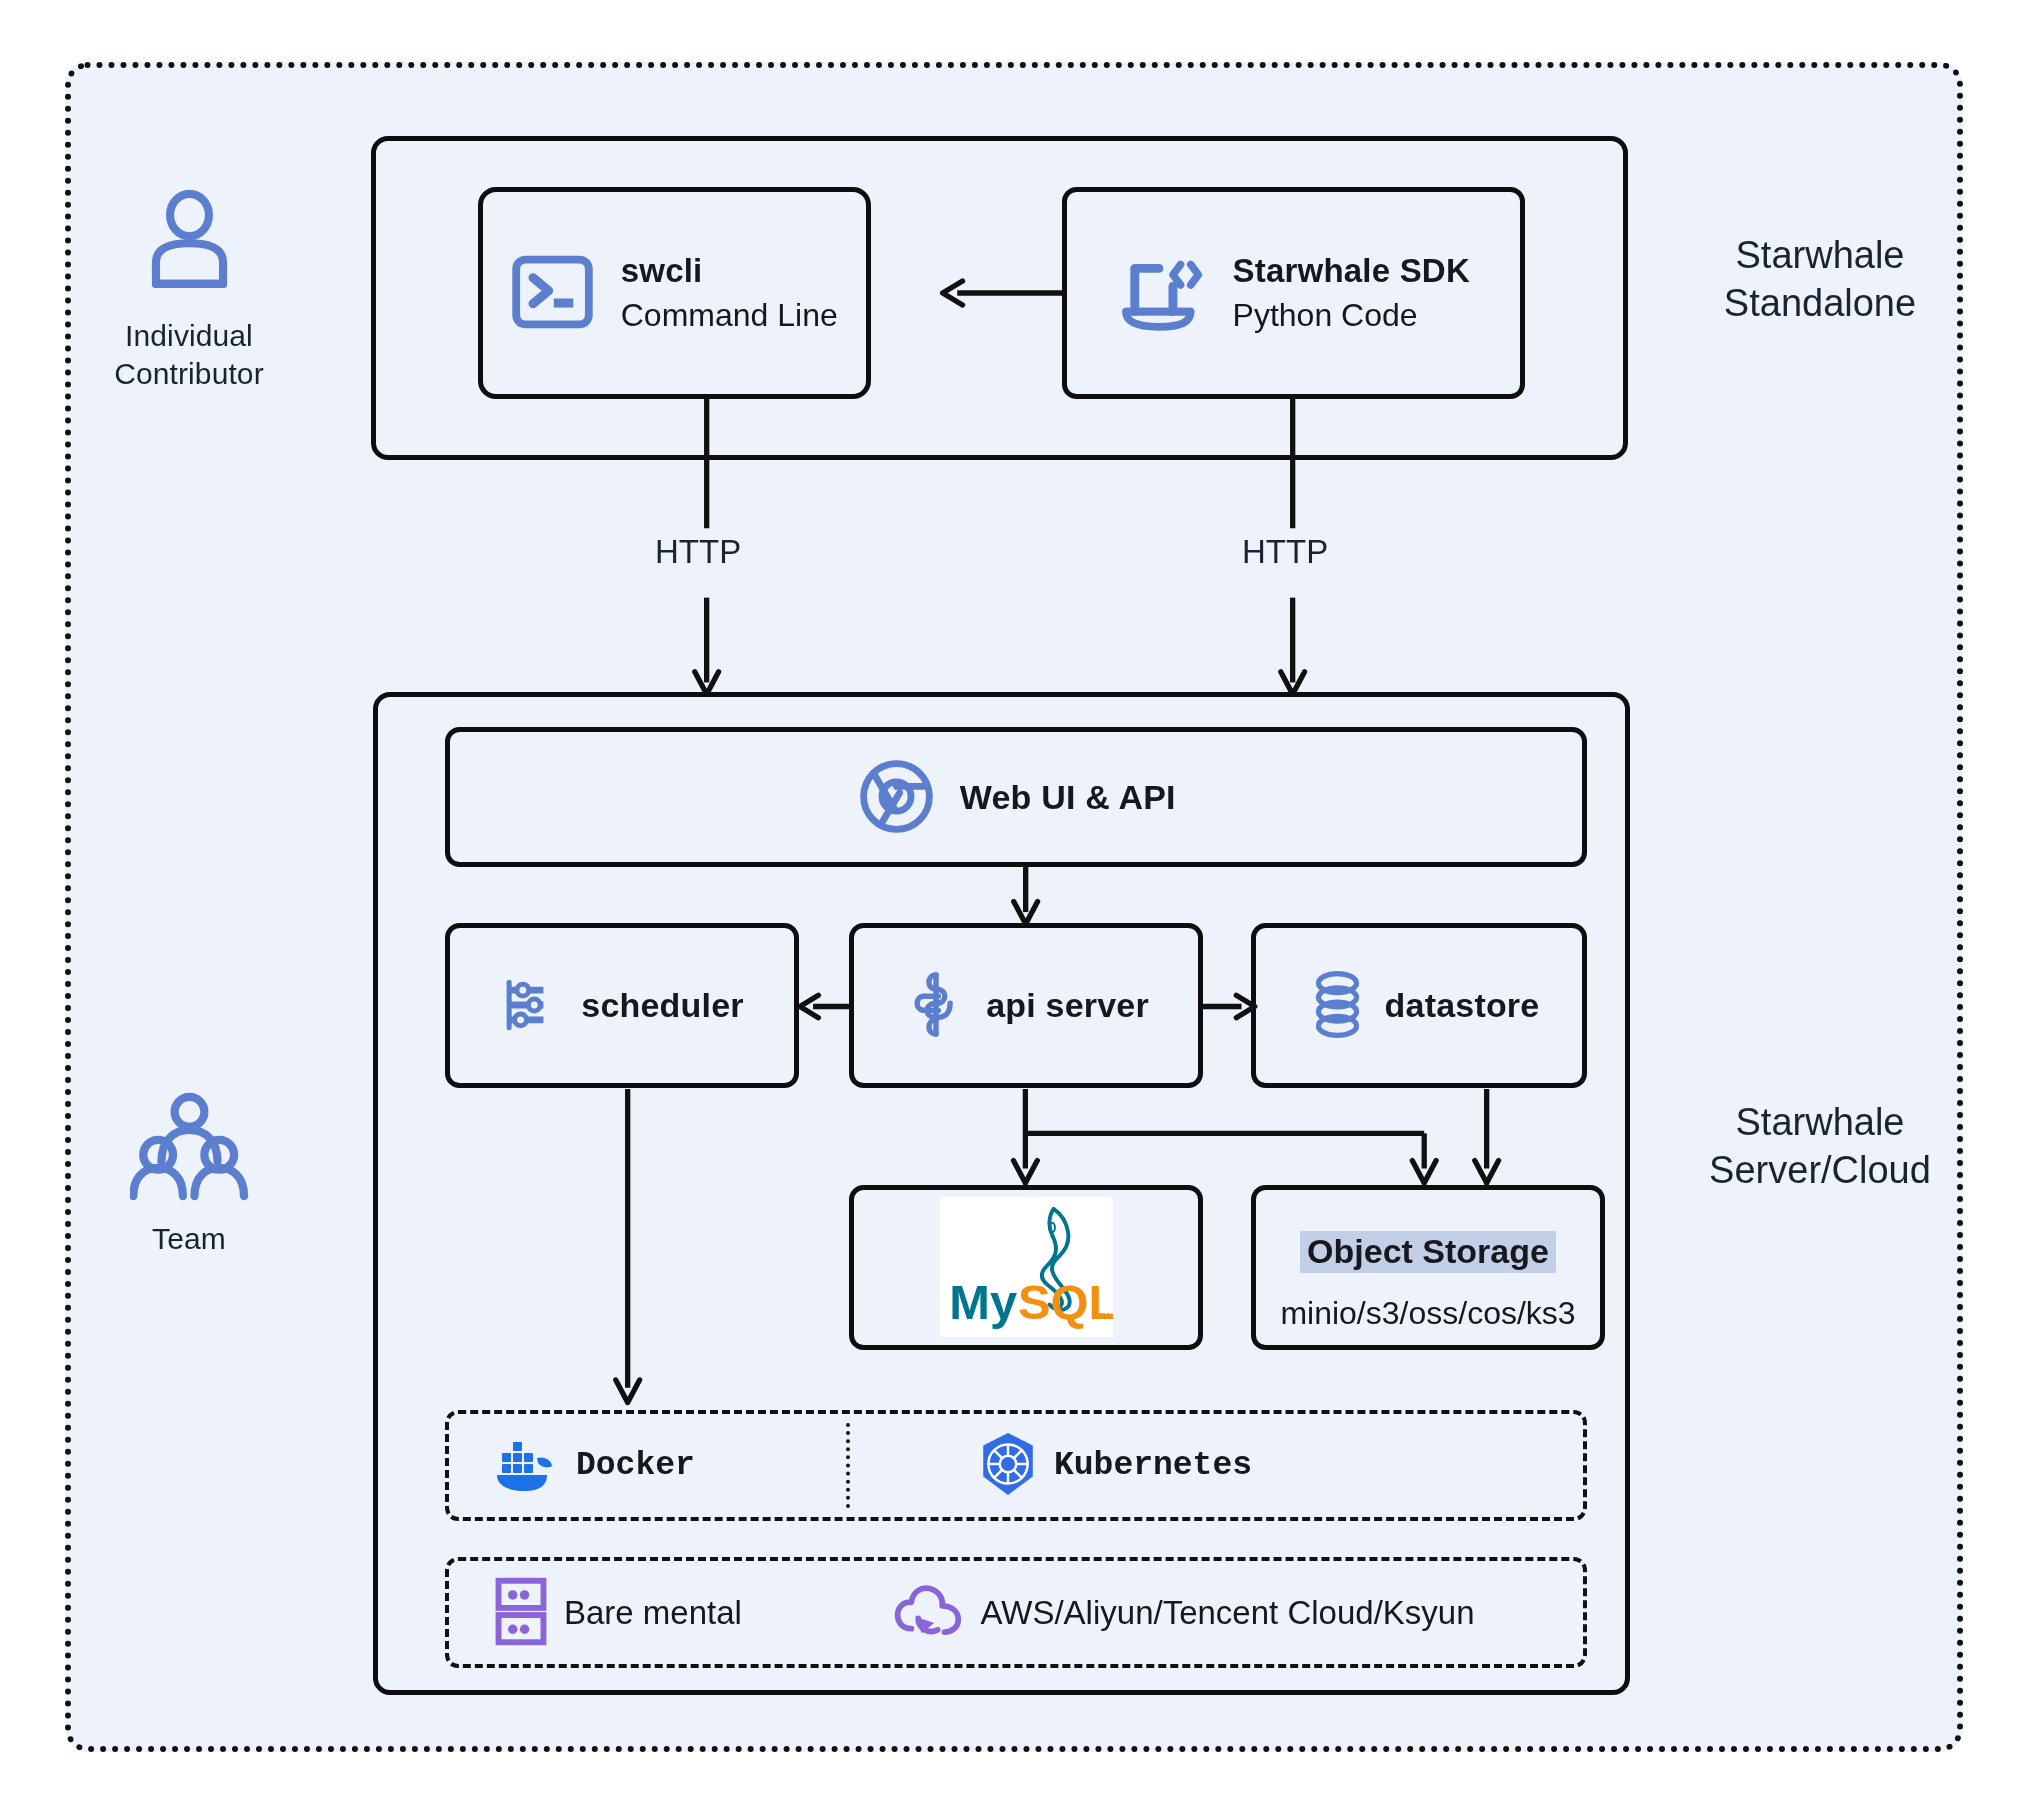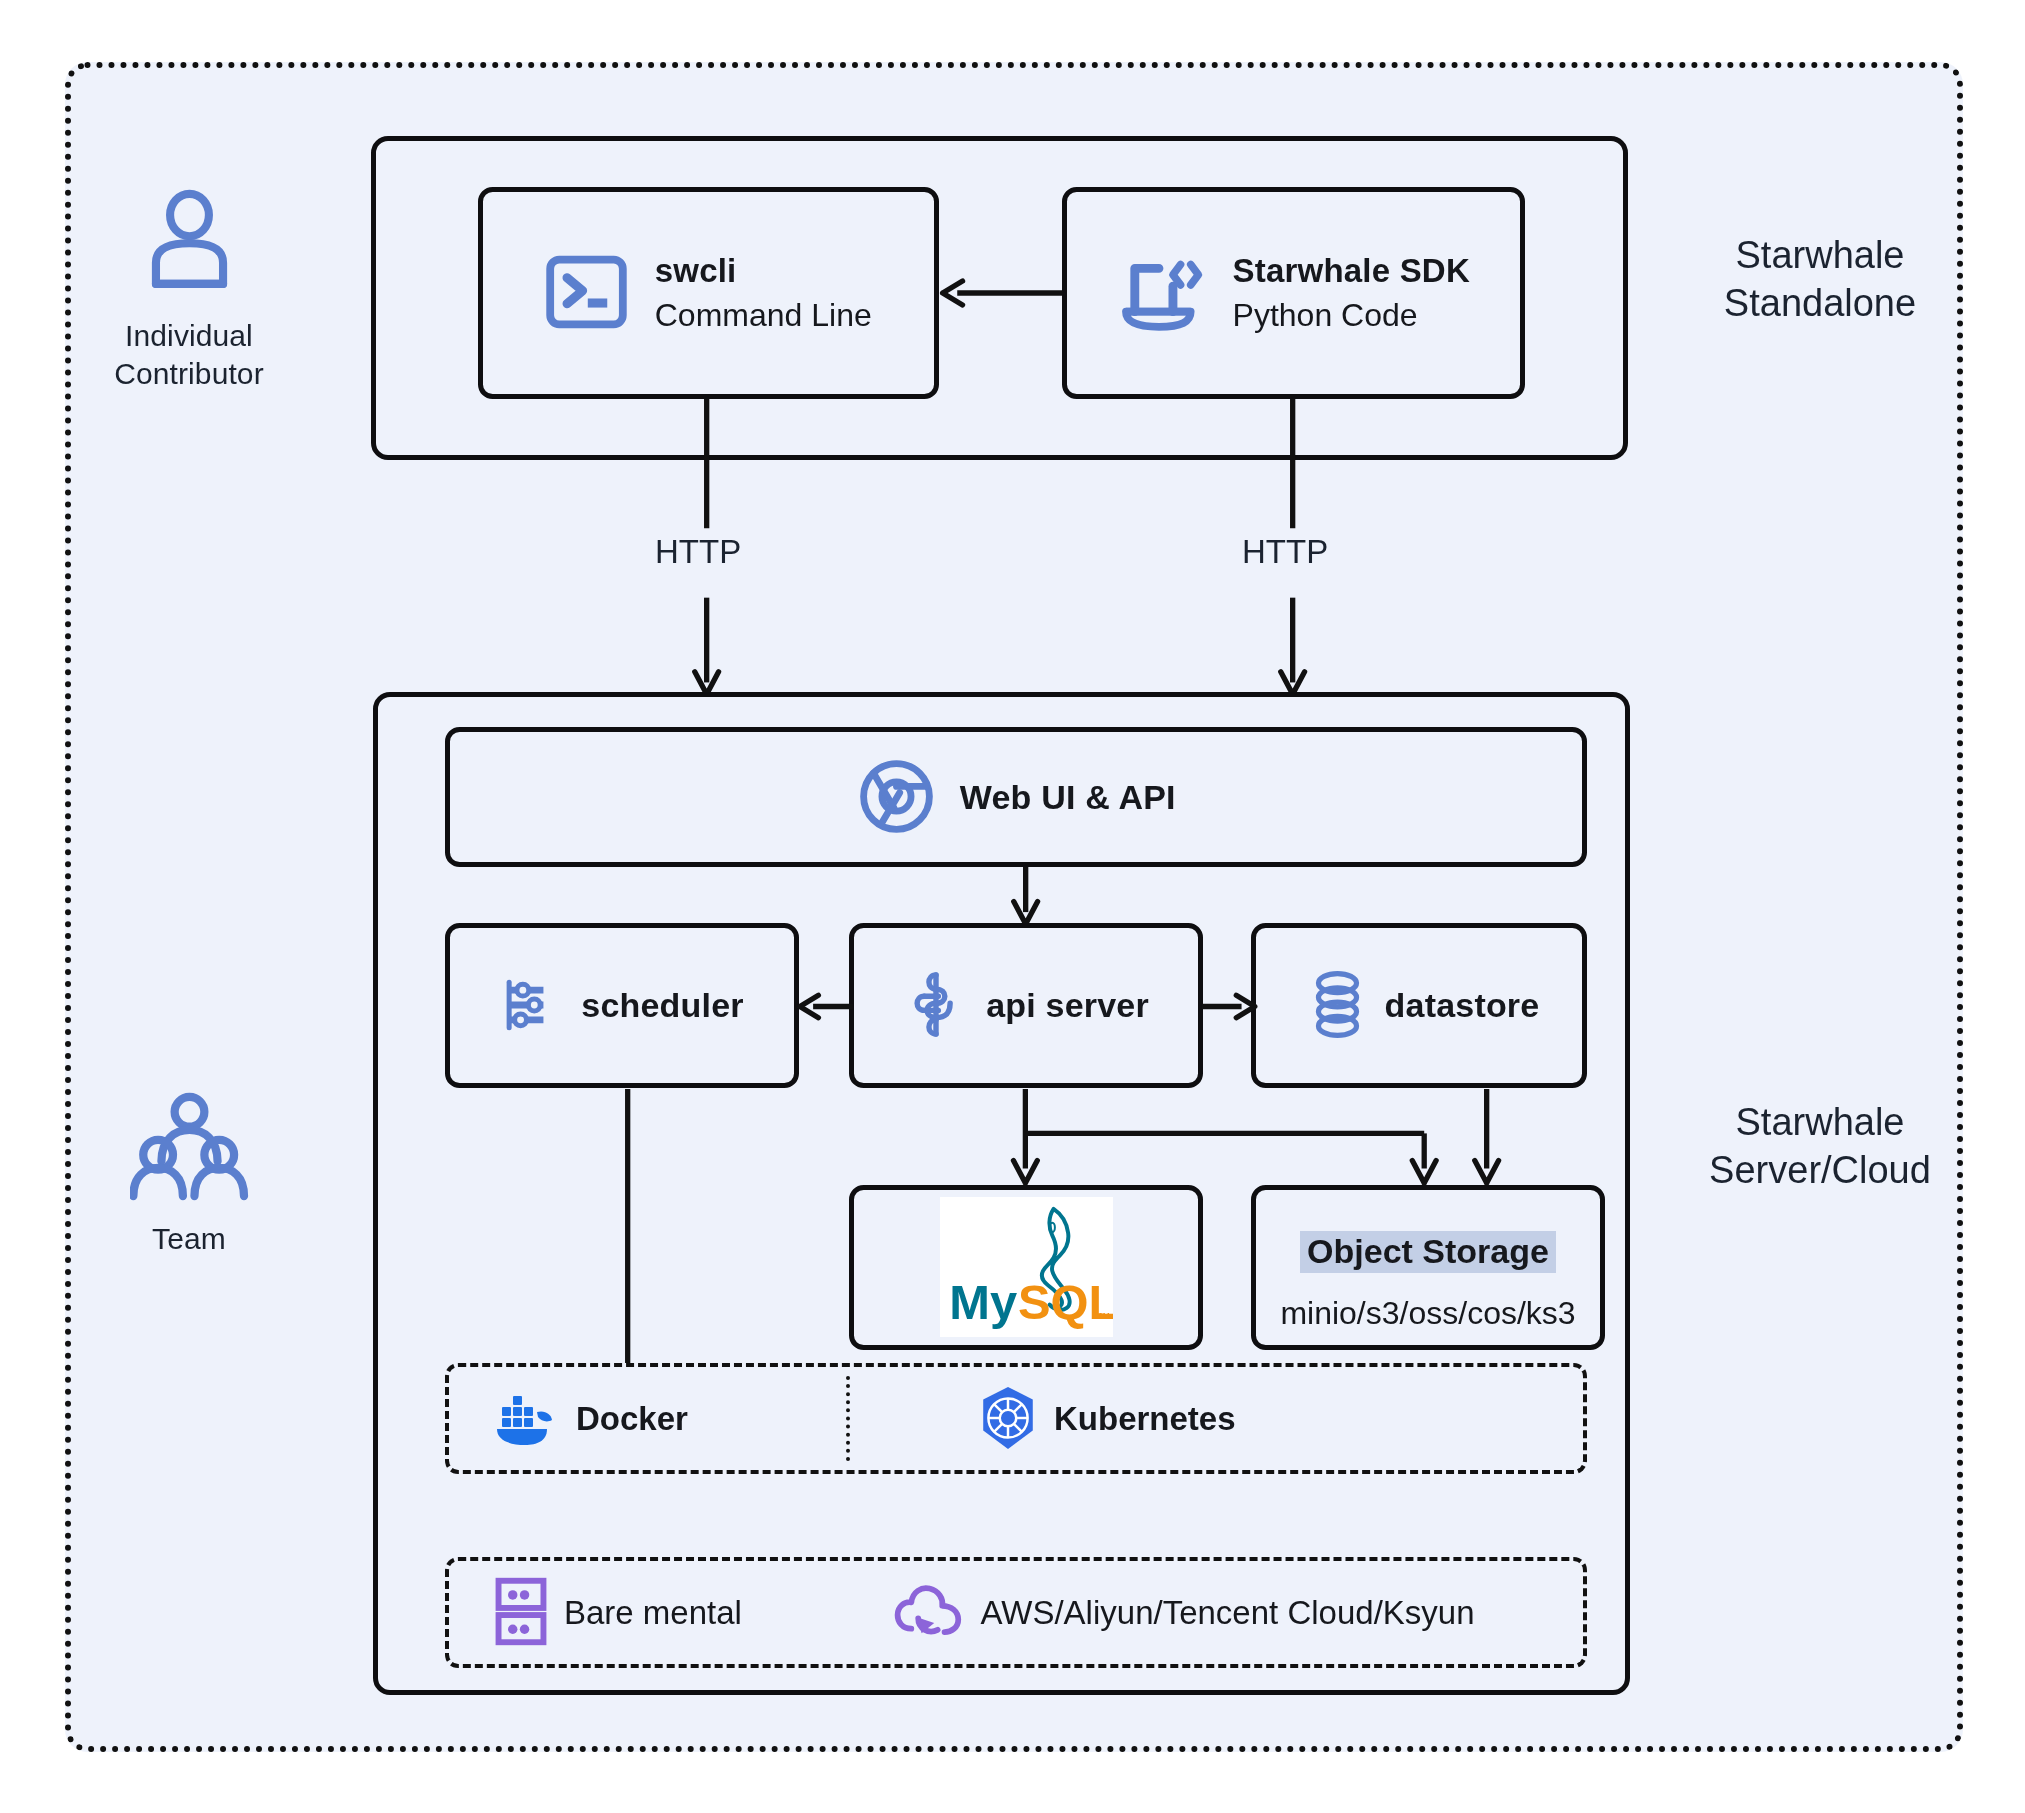--- a/index.html
+++ b/index.html
@@ -94,21 +94,21 @@
   }
   .card-sub {
     font-size: 32px;
     font-weight: 400;
     color: #16181d;
     white-space: nowrap;
     margin-top: 6.6px;
   }
 
   
-  #card-swcli { left: 478px;  top: 187px; width: 461px; height: 212px; }
+  #card-swcli { left: 478px;  top: 187px; width: 393px; height: 212px; border-radius: 18px; }
   #card-sdk   { left: 1062px; top: 187px; width: 463px; height: 212px; }
   #card-swcli .card-inner, #card-sdk .card-inner { gap: 26.5px; }
 
   
   #card-webui { left: 445px; top: 727px; width: 1142px; height: 140px; }
   #card-webui .card-title { font-size: 34px; }
 
   
   #card-scheduler { left: 445px;  top: 923px; width: 354px; height: 165px; }
   #card-apiserver { left: 849px; top: 923px; width: 354px; height: 165px; }
@@ -141,21 +141,21 @@
   
   .dashed-row {
     position: absolute;
     border: 4.6px dashed #111111;
     border-radius: 13.2px;
     background: #eef2fb;
     box-sizing: border-box;
     display: flex;
     align-items: stretch;
   }
-  #row-runtime { left: 445px; top: 1363px; width: 1142px; height: 111px; }
+  #row-runtime { left: 445px; top: 1410px; width: 1142px; height: 111px; font-family: Liberation Mono, monospace; }
   #row-infra   { left: 445px; top: 1557px; width: 1142px; height: 111px; }
 
   .dashed-cell {
     display: flex; align-items: center;
     padding-left: 46px;
     gap: 17px;
   }
   .divider-dotted {
     border-left: 4.6px dotted #111111;
     align-self: stretch;

